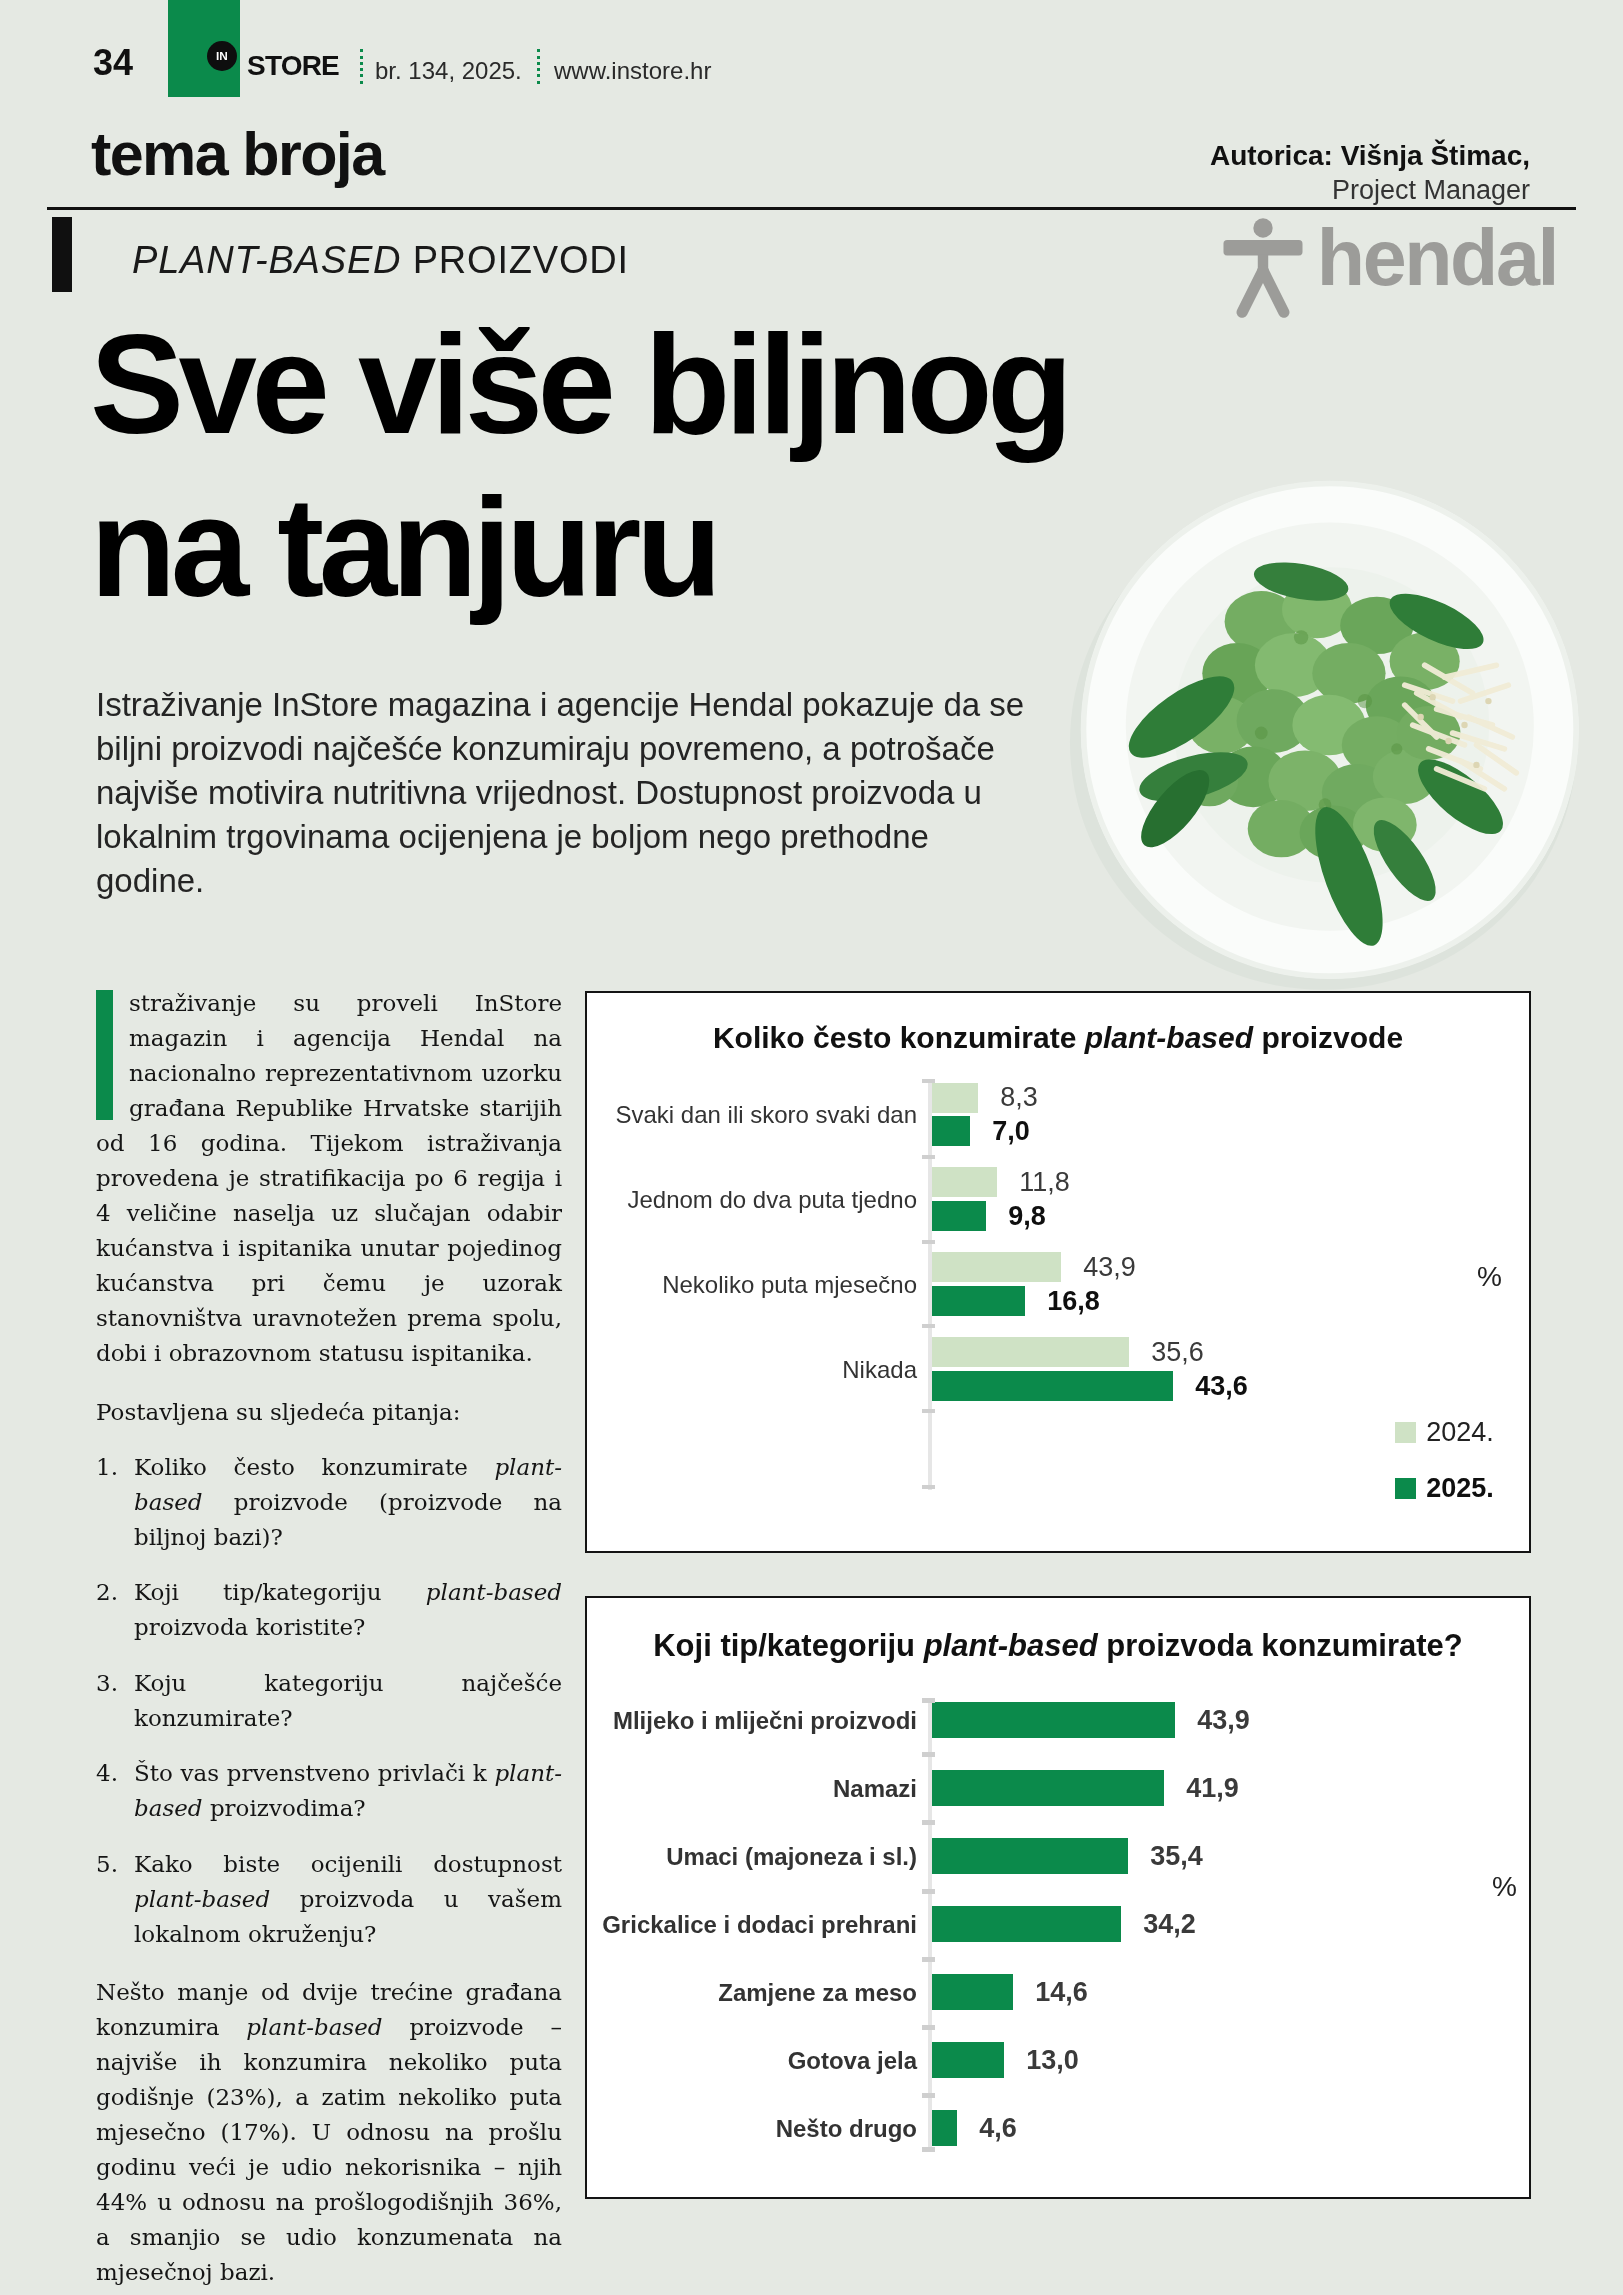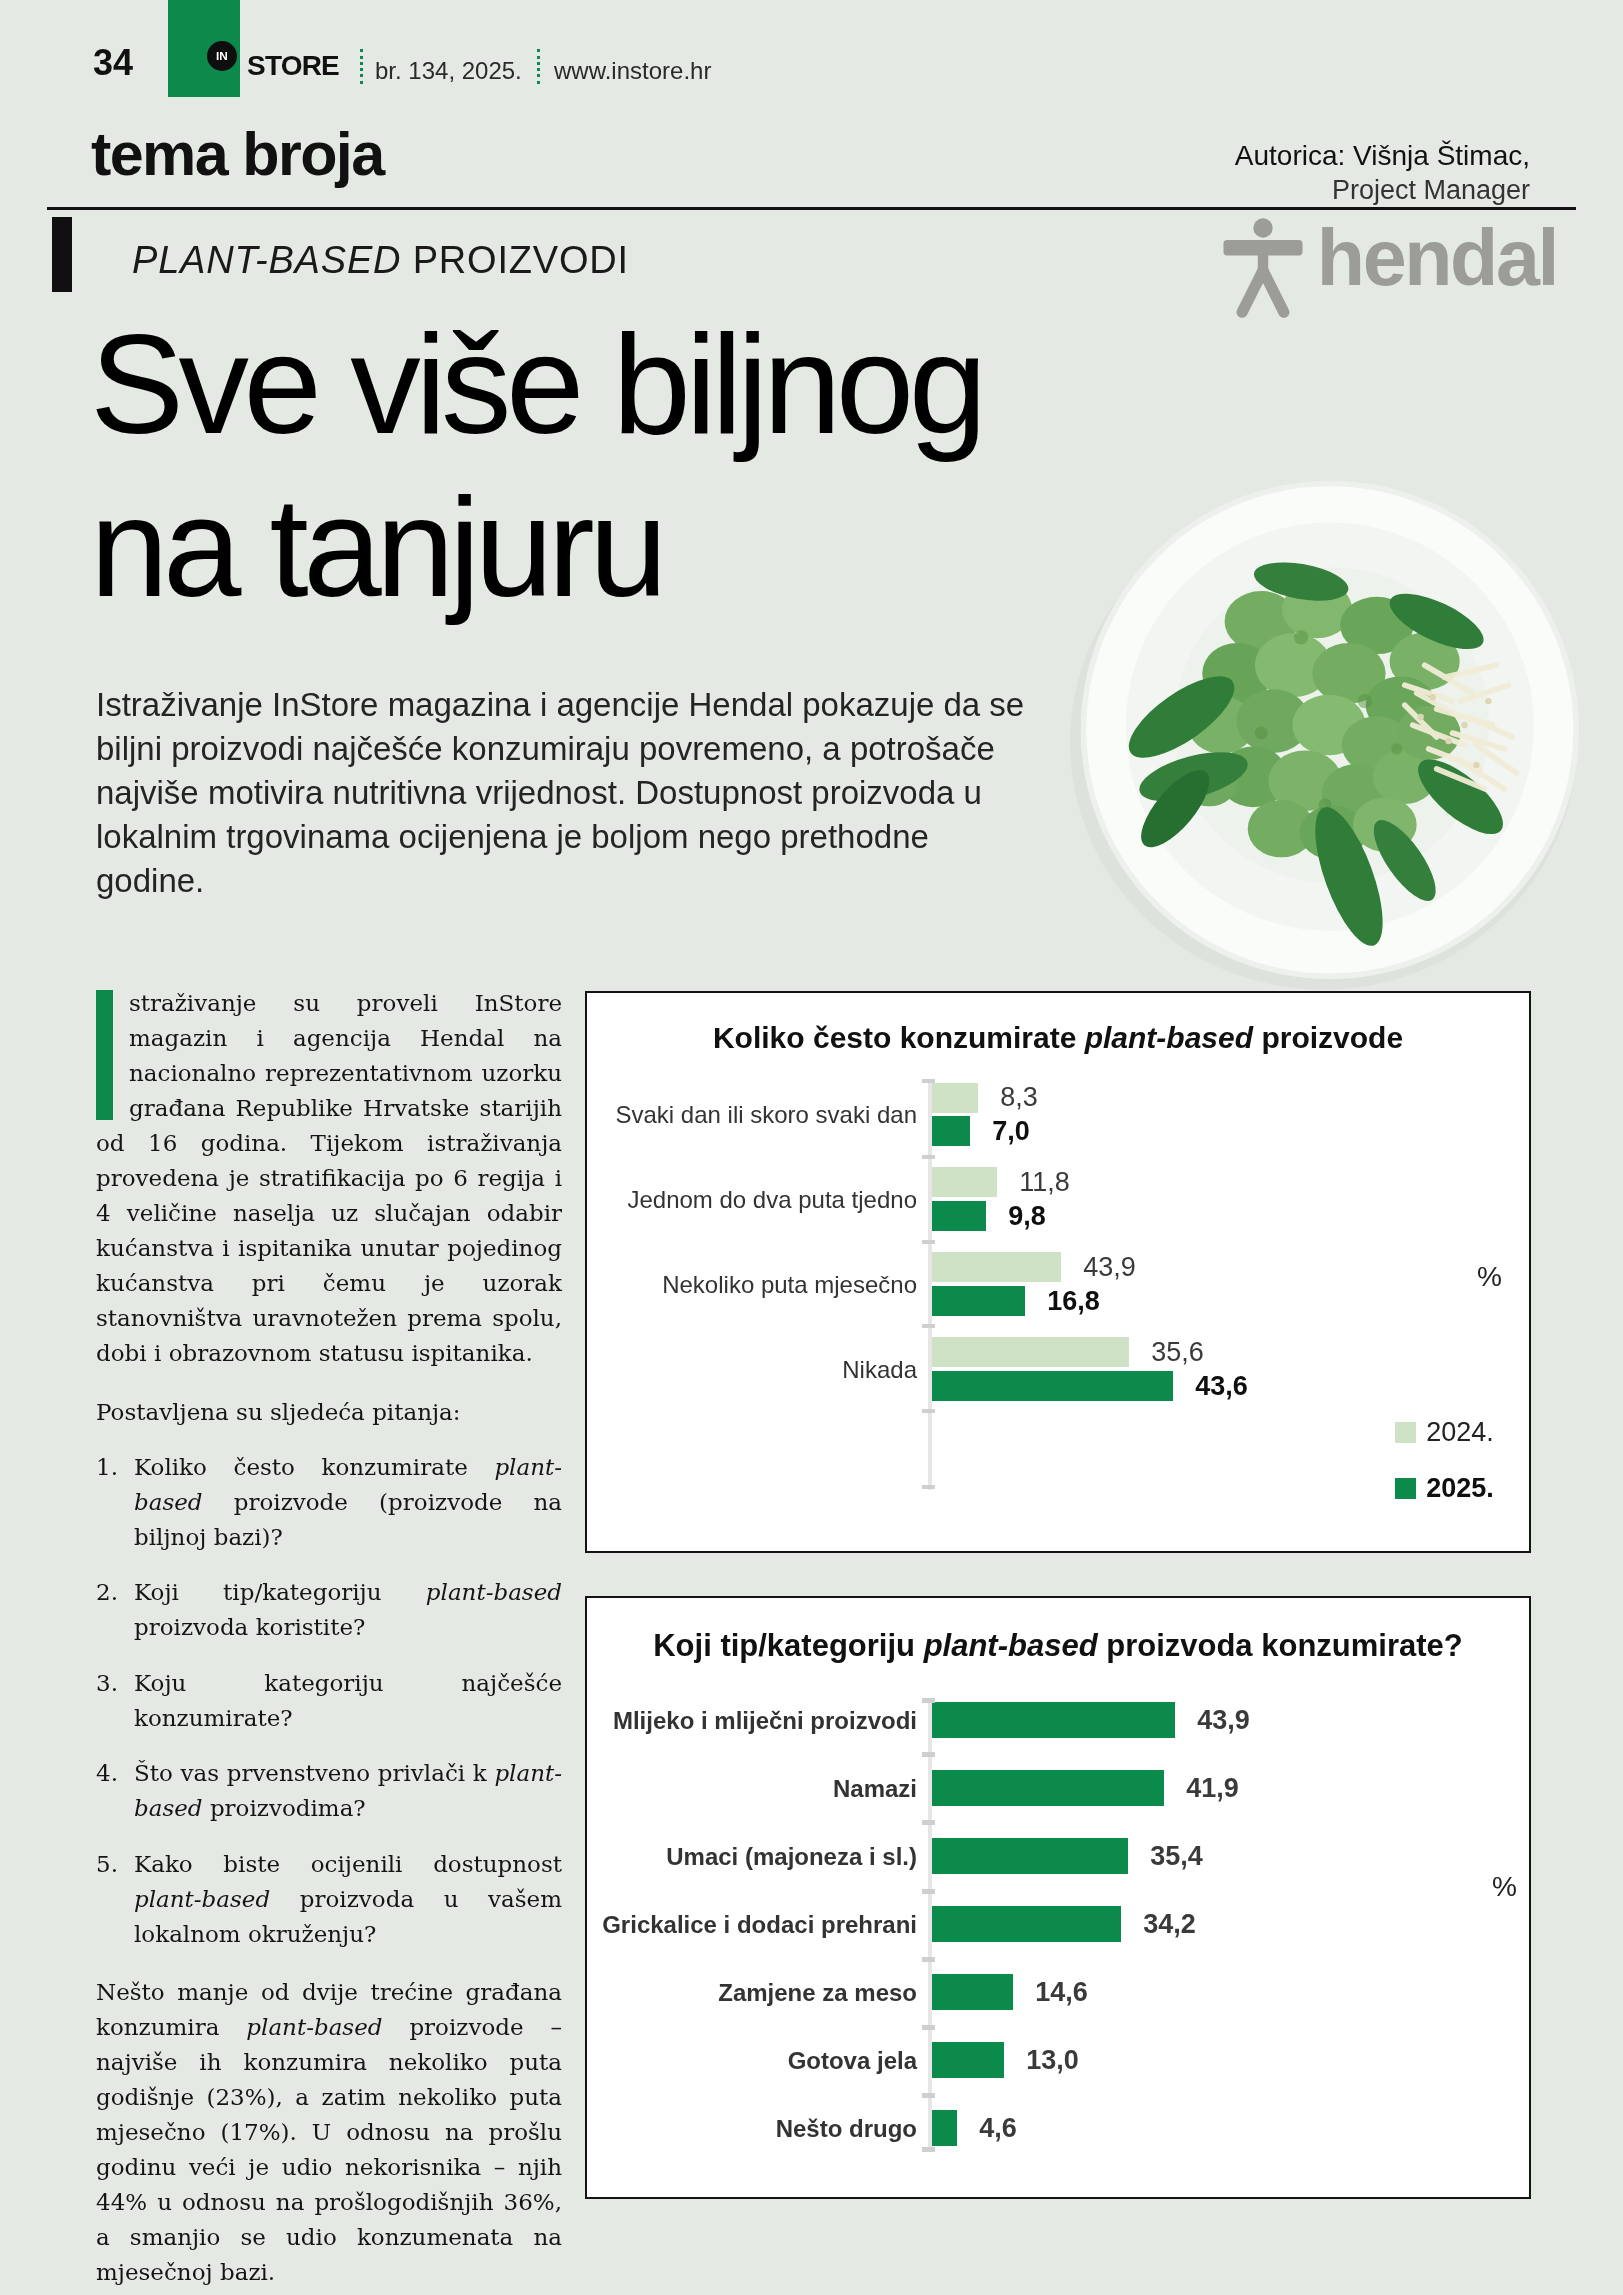--- a/index.html
+++ b/index.html
@@ -14,31 +14,31 @@
             background:#0e0e0e;color:#fff;font-size:11.8px;font-weight:700;
             display:flex;align-items:center;justify-content:center;}
   #store{position:absolute;left:247px;top:50px;font-size:28px;font-weight:700;letter-spacing:-0.8px;}
   .hdiv{position:absolute;top:49px;height:35px;border-left:3.1px dotted #0b8a4b;width:0;}
   #hdiv1{left:360px;} #hdiv2{left:537px;}
   #issue{position:absolute;left:375px;top:57px;font-size:24px;color:#2a2a2a;}
   #site{position:absolute;left:554px;top:57px;font-size:24px;color:#2a2a2a;}
 
   #tema{position:absolute;left:91px;top:119px;font-size:61px;font-weight:700;letter-spacing:-1.6px;}
   #author{position:absolute;right:93px;top:138px;text-align:right;line-height:35px;}
-  #author .a1{font-size:28px;font-weight:400;}
+  #author .a1{font-size:28px;font-weight:700;}
   #author .a2{font-size:27px;color:#333;}
   #rule{position:absolute;left:47px;top:207px;width:1529px;height:3.1px;background:#111;}
 
   #kbar{position:absolute;left:52px;top:217px;width:20.4px;height:75px;background:#101010;}
   #kicker{position:absolute;left:132px;top:239px;font-size:38px;letter-spacing:0.8px;color:#1a1a1a;}
 
   #hendal{position:absolute;right:66px;top:217px;display:flex;align-items:flex-start;}
   #hendal .htxt{font-size:79px;font-weight:700;color:#9c9c99;letter-spacing:-2.4px;line-height:82px;margin-left:12.6px;}
 
-  #headline{position:absolute;left:90px;top:303px;font-size:141px;font-weight:400;
+  #headline{position:absolute;left:90px;top:303px;font-size:141px;font-weight:700;
             letter-spacing:-5.5px;line-height:163px;color:#000;}
 
   #intro{position:absolute;left:96px;top:683px;width:942px;font-size:33px;line-height:44px;color:#242424;}
 
   
   #column{position:absolute;left:96px;top:986px;width:466px;font-family:"DejaVu Serif",serif;
           font-size:23px;line-height:35px;text-align:justify;color:#151515;}
   .dropcap{float:left;width:17.3px;height:130px;background:#0b8a4b;margin:3.9px 15.7px 3.1px 0;}
   #column p{margin:0;}
   .qintro{margin:23.6px 0 20.4px 0 !important;}

